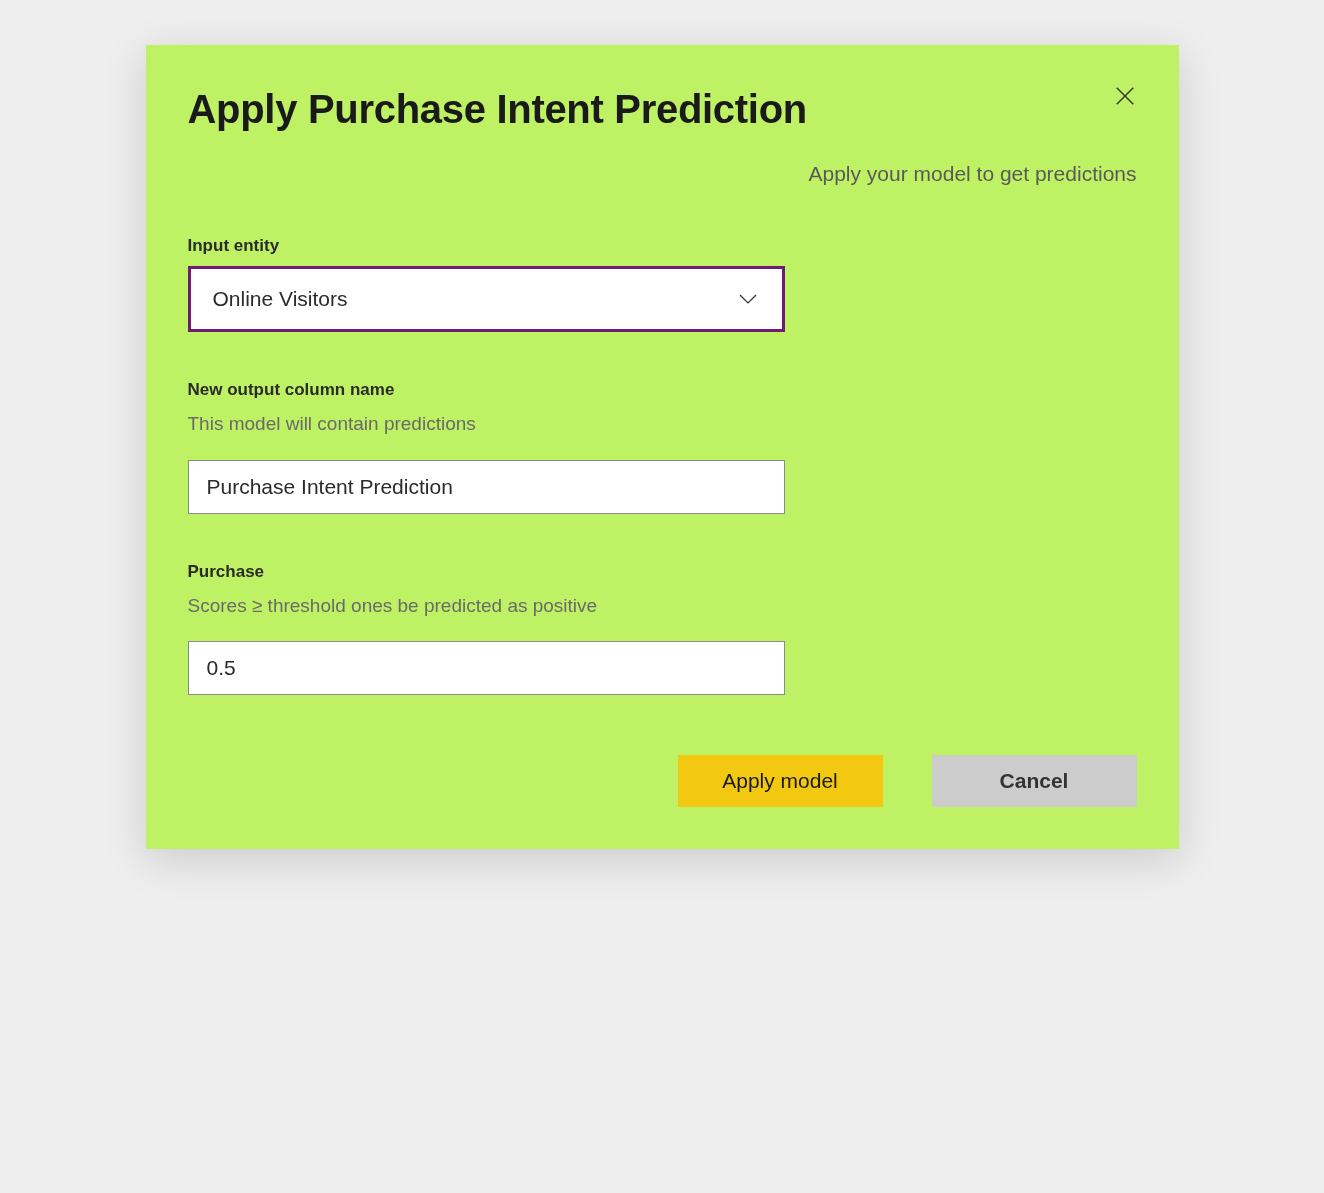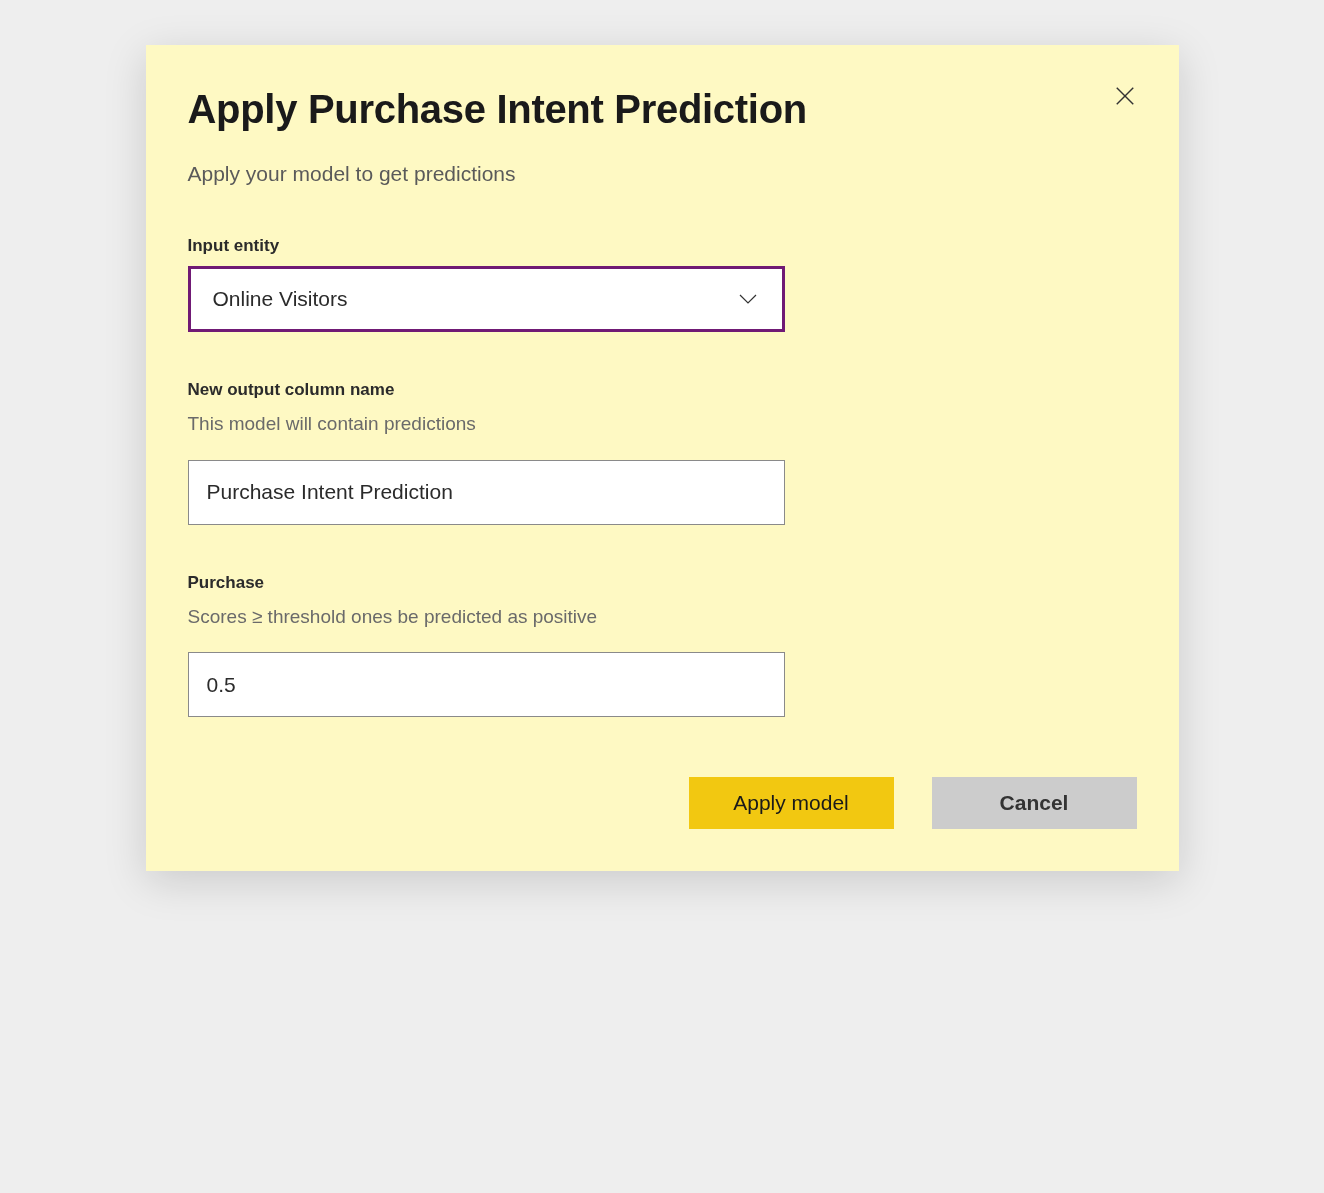--- a/index.html
+++ b/index.html
@@ -13,21 +13,21 @@
       background-color: #eeeeee;
       width: 1324px;
       height: 1193px;
       display: flex;
       align-items: flex-start;
       justify-content: center;
       padding-top: 45px;
     }
     
     .dialog {
-      background-color: #fef9c3;
+      background-color: #bef264;
       width: 1033px;
       position: relative;
       box-shadow: 0 10px 40px rgba(0, 0, 0, 0.15);
       padding: 42px 42px 42px 42px;
     }
     
     .close-button {
       position: absolute;
       top: 38px;
       right: 40px;
@@ -52,20 +52,21 @@
       color: #1a1a1a;
       margin-bottom: 30px;
       letter-spacing: -0.3px;
     }
     
     .dialog-subtitle {
       font-size: 21px;
       font-weight: 400;
       color: #5a5a5a;
       margin-bottom: 50px;
+      text-align: right;
     }
     
     .field-group {
       margin-bottom: 48px;
     }
     
     .field-label {
       font-size: 17px;
       font-weight: 700;
       color: #2b2b2b;
@@ -106,34 +107,34 @@
       justify-content: center;
     }
     
     .dropdown-chevron svg {
       width: 20px;
       height: 12px;
     }
     
     .text-input {
       width: 597px;
-      height: 65px;
+      height: 54px;
       border: 1px solid #8a8a8a;
       background-color: #ffffff;
       padding: 0 18px;
       font-size: 21px;
       color: #2b2b2b;
       font-family: inherit;
       outline: none;
     }
     
     .button-row {
       display: flex;
       justify-content: flex-end;
-      gap: 38px;
+      gap: 49px;
       margin-top: 60px;
     }
     
     .btn {
       height: 52px;
       padding: 0 36px;
       font-size: 21px;
       font-weight: 400;
       border: none;
       cursor: pointer;

